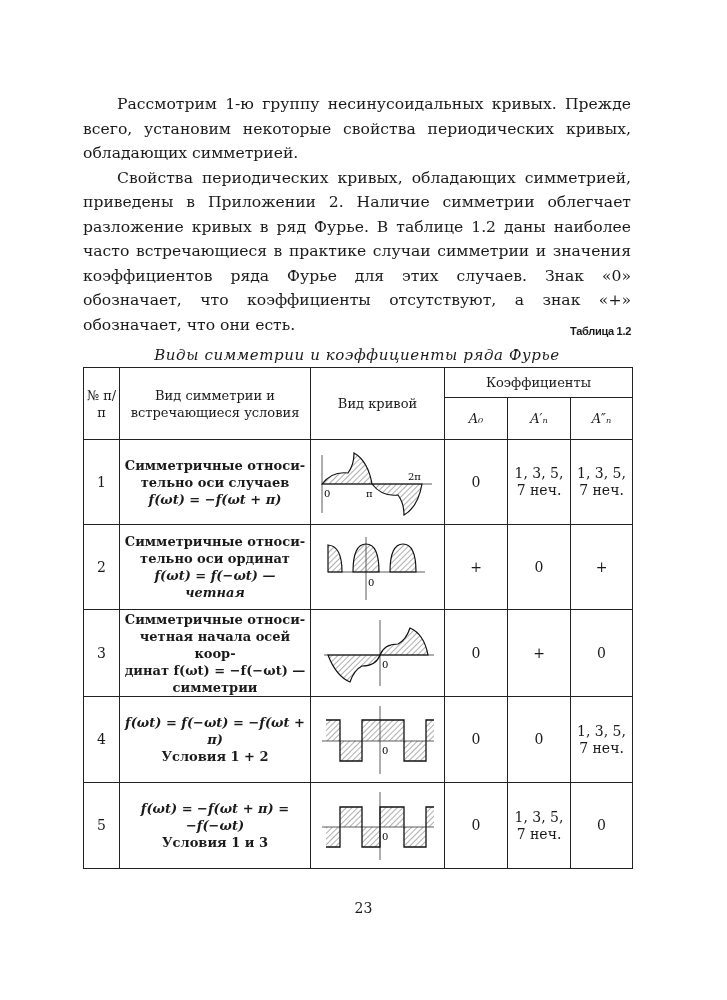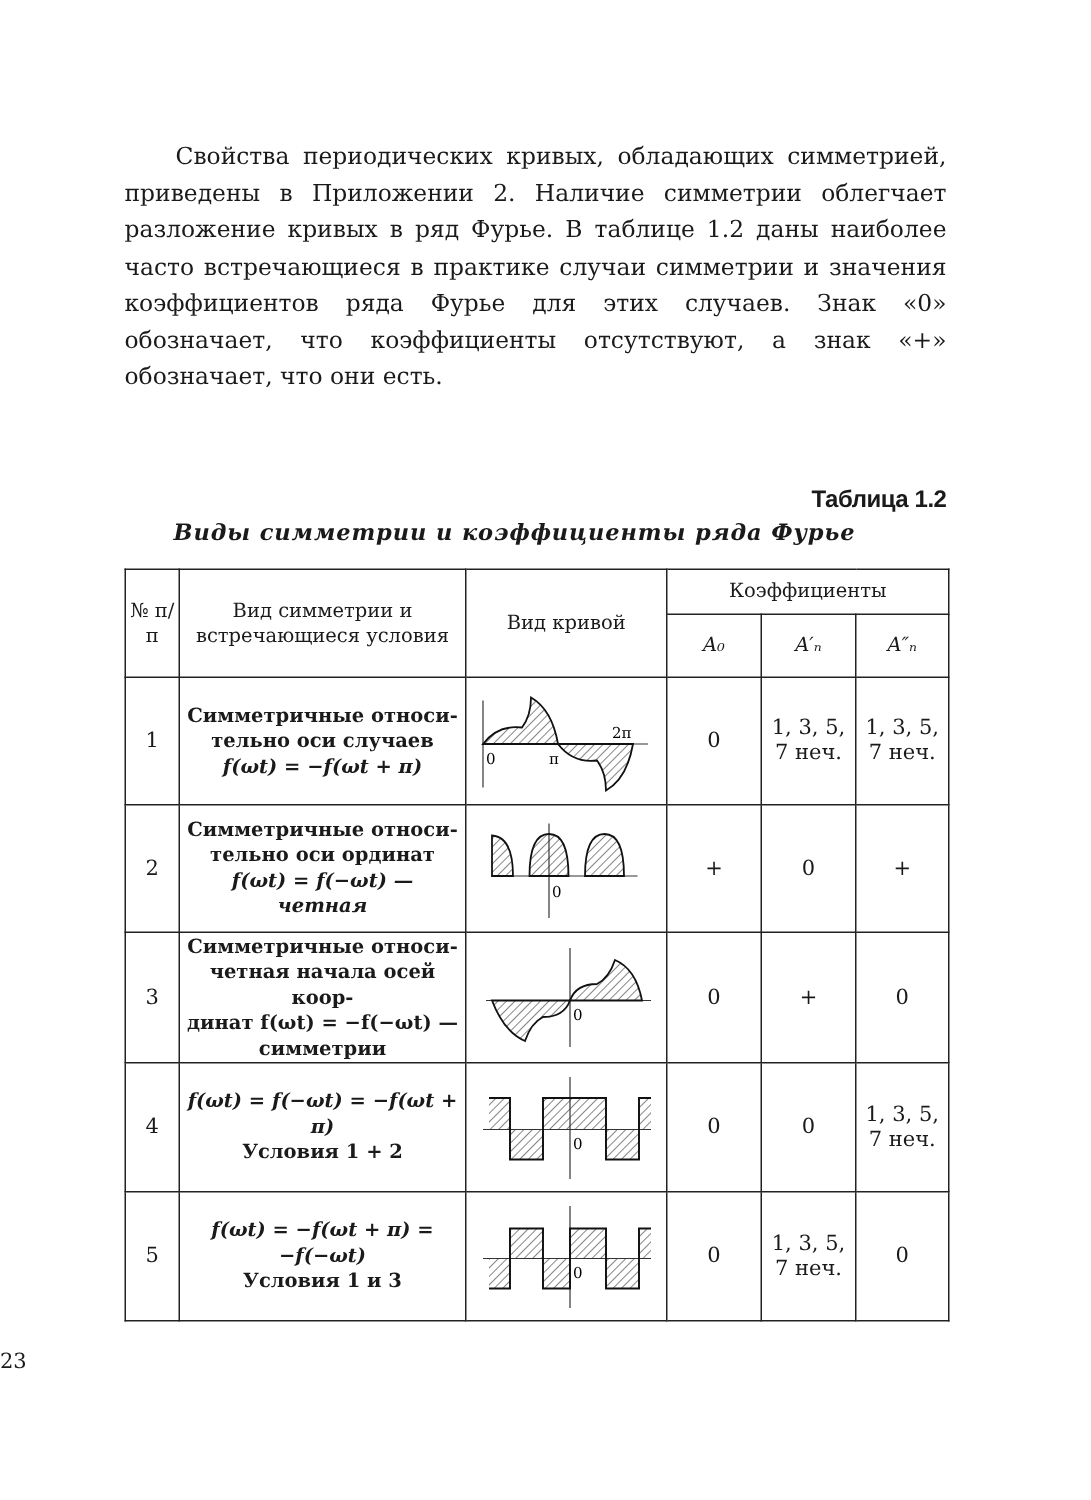--- a/index.html
+++ b/index.html
@@ -1,44 +1,45 @@
 <!DOCTYPE html>
 <html><head>
 <meta charset="utf-8">
 <style>
   html,body{margin:0;padding:0;background:#fff;}
   body{width:727px;height:1000px;position:relative;overflow:hidden;color:#1a1a1a;font-family:"DejaVu Serif",serif;}
   .para{position:absolute;left:83px;width:548px;font-size:15.6px;line-height:24.5px;text-align:justify;margin:0;}
   .para p{margin:0;text-indent:34px;}
-  .tab-label{position:absolute;right:96px;top:325px;font-family:"Liberation Sans",sans-serif;font-weight:bold;font-size:16px;letter-spacing:-0.3px;}
-  .tab-title{position:absolute;left:69px;width:548px;top:346px;text-align:center;font-style:italic;font-weight:bold;font-size:15px;letter-spacing:0.6px;}
-  table{position:absolute;left:83px;top:379px;border-collapse:collapse;font-size:13px;}
+  .tab-label{position:absolute;right:96px;top:325px;font-family:"Liberation Sans",sans-serif;font-weight:bold;font-size:11px;letter-spacing:-0.3px;}
+  .tab-title{position:absolute;left:83px;width:548px;top:346px;text-align:center;font-style:italic;font-weight:normal;font-size:15px;letter-spacing:0.6px;}
+  table{position:absolute;left:83px;top:367px;border-collapse:collapse;font-size:13px;}
   td,th{border:1.5px solid #222;text-align:center;vertical-align:middle;padding:0;font-weight:normal;line-height:17px;}
   .c0{width:35px}.c1{width:190px}.c2{width:133px}.c3{width:62px}.c4{width:62px}.c5{width:61px}
   .hdr1 td{height:29px}
   .hdr2 td{height:41px}
   .r1 td{height:84px}.r2 td{height:84px}.r3 td{height:86px}.r4 td{height:85px}.r5 td{height:85px}
   .cond{padding:0 4px;font-weight:bold;}
   .math{font-family:"DejaVu Serif",serif;font-style:italic;}
   .val{font-size:14px;}
   svg{display:block;margin:0 auto;}
-  .pageno{position:absolute;left:0;width:727px;top:900px;text-align:left;font-size:14px;}
+  .pageno{position:absolute;left:0;width:727px;top:900px;text-align:center;font-size:14px;}
 </style>
 </head>
 <body>
 
 <svg width="0" height="0" style="position:absolute">
   <defs>
     <pattern id="hatch" patternUnits="userSpaceOnUse" width="4" height="4" patternTransform="rotate(45)">
       <line x1="0" y1="0" x2="0" y2="4" stroke="#333" stroke-width="0.8"></line>
     </pattern>
   </defs>
 </svg>
 
 <div class="para" style="top:92px">
+  <p>Рассмотрим 1-ю группу несинусоидальных кривых. Прежде всего, установим некоторые свойства периодических кривых, обладающих симметрией.</p>
   <p>Свойства периодических кривых, обладающих симметрией, приведены в Приложении 2. Наличие симметрии облегчает разложение кривых в ряд Фурье. В таблице 1.2 даны наиболее часто встречающиеся в практике случаи симметрии и значения коэффициентов ряда Фурье для этих случаев. Знак «0» обозначает, что коэффициенты отсутствуют, а знак «+» обозначает, что они есть.</p>
 </div>
 
 <div class="tab-label">Таблица 1.2</div>
 <div class="tab-title">Виды симметрии и коэффициенты ряда Фурье</div>
 
 <table>
   <tbody>
       <tr class="hdr1">
     <td class="c0" rowspan="2"><span>№ п/п</span></td>

